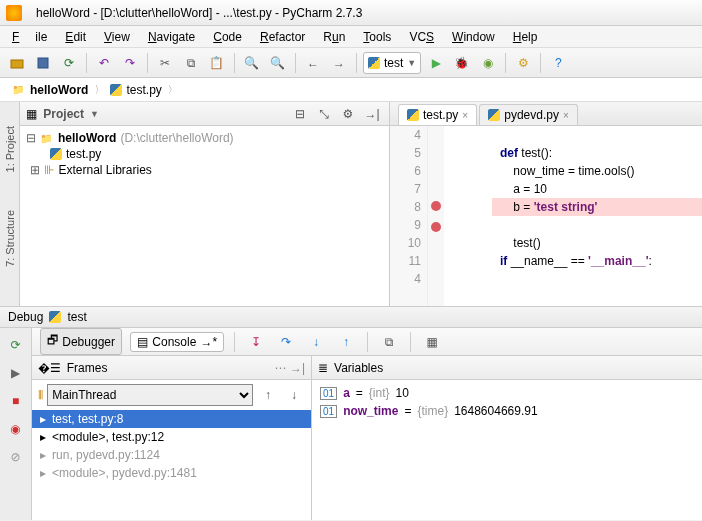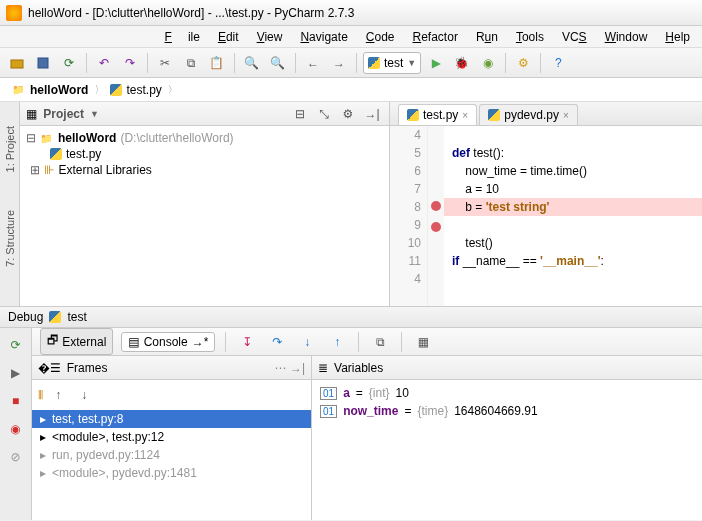--- a/index.html
+++ b/index.html
@@ -1,19 +1,19 @@
 <!DOCTYPE html>
 <html><head>
 <meta charset="utf-8">
 <style>
 * { margin: 0; padding: 0; box-sizing: border-box; font-family: "Segoe UI", Tahoma, sans-serif; font-size: 12px; }
 body { background: #f0f0f0; width: 702px; height: 521px; overflow: hidden; }
-.titlebar { height: 26px; background: linear-gradient(#fdfdfd,#ebebeb); border-bottom: 1px solid #ccc; display: flex; align-items: center; padding: 0 6px; gap: 6px; }
+.titlebar { height: 26px; background: linear-gradient(#fdfdfd,#ebebeb); border-bottom: 1px solid #ccc; display: flex; align-items: center; padding: 0 6px; gap: 14px; }
 .titlebar .icon { width: 16px; height: 16px; background: radial-gradient(circle,#ffc107,#f57c00); border-radius: 2px; }
-.menubar { height: 22px; background: #f5f5f5; display: flex; align-items: center; padding: 0 4px; gap: 2px; border-bottom: 1px solid #ddd; justify-content: flex-end; }
+.menubar { height: 22px; background: #f5f5f5; display: flex; align-items: center; padding: 0 4px; gap: 2px; border-bottom: 1px solid #ddd; }
 .menubar span { padding: 2px 8px; cursor: default; }
 .menubar span u { text-decoration: underline; }
 .toolbar { height: 30px; background: linear-gradient(#f8f8f8,#ececec); border-bottom: 1px solid #ccc; display: flex; align-items: center; padding: 0 6px; gap: 4px; }
 .tbtn { width: 22px; height: 22px; display: flex; align-items: center; justify-content: center; border: 1px solid transparent; border-radius: 2px; cursor: pointer; color: #555; }
 .tsep { width: 1px; height: 20px; background: #ccc; margin: 0 2px; }
 .run-combo { display: flex; align-items: center; border: 1px solid #bbb; border-radius: 3px; background: #fff; height: 22px; padding: 0 4px; gap: 4px; }
 .run-combo .py { width: 12px; height: 12px; background: linear-gradient(135deg,#3776ab 50%,#ffd43b 50%); border-radius: 2px; }
 .play { color: #4caf50; }
 .bug { color: #4caf50; }
 .breadcrumb { height: 24px; background: #fff; border-bottom: 1px solid #ddd; display: flex; align-items: center; padding: 0 8px; gap: 2px; }
@@ -37,24 +37,24 @@
 .editor { flex: 1; display: flex; flex-direction: column; background: #fff; }
 .tabs { height: 24px; background: linear-gradient(#f5f5f5,#e8e8e8); border-bottom: 1px solid #ccc; display: flex; align-items: end; padding-left: 8px; gap: 2px; }
 .tab { display: flex; align-items: center; gap: 4px; padding: 3px 8px; border: 1px solid #ccc; border-bottom: none; background: #f0f0f0; border-radius: 3px 3px 0 0; cursor: pointer; }
 .tab.active { background: #fff; }
 .tab .x { color: #888; font-size: 10px; }
 .code { flex: 1; display: flex; font-family: "Courier New", monospace; font-size: 13px; overflow: hidden; }
 .gutter { width: 38px; text-align: right; padding-right: 6px; color: #999; background: #f7f7f7; border-right: 1px solid #eee; }
 .bpgutter { width: 16px; background: #f7f7f7; }
 .bp { width: 10px; height: 10px; background: #db5860; border-radius: 50%; margin: 3px auto 0; }
 .lines { flex: 1; }
-.line { height: 18px; line-height: 18px; padding-left: 8px; white-space: pre; }
+.line { height: 18px; line-height: 18px; padding-left: 8px; white-space: pre; margin-left: 48px; }
 .gline { height: 18px; line-height: 18px; }
 .kw { color: #000080; font-weight: bold; }
-.str { color: #a16207; font-weight: bold; }
+.str { color: #701a75; font-weight: bold; }
 .hl-exec { background: #0000ff; color: #fff; }
 .hl-bp { background: #ffd6d6; }
 .debug-bar { height: 22px; background: linear-gradient(#f5f5f5,#e8e8e8); border-top: 1px solid #ccc; border-bottom: 1px solid #ccc; display: flex; align-items: center; padding: 0 8px; gap: 6px; }
 .debug-area { display: flex; height: 192px; background: #fff; }
 .debug-sidebar { width: 32px; background: #ececec; border-right: 1px solid #ccc; display: flex; flex-direction: column; align-items: center; padding-top: 6px; gap: 6px; }
 .dbtn { width: 22px; height: 22px; display: flex; align-items: center; justify-content: center; cursor: pointer; color: #666; border-radius: 2px; }
 .debug-main { flex: 1; display: flex; flex-direction: column; }
 .debug-toolbar { height: 28px; border-bottom: 1px solid #ccc; display: flex; align-items: center; padding: 0 8px; gap: 8px; background: linear-gradient(#fafafa,#efefef); }
 .dtab { display: flex; align-items: center; gap: 4px; padding: 2px 6px; border: 1px solid #bbb; border-radius: 3px; background: #fff; cursor: pointer; }
 .dtab.active { background: #e8e8e8; }
@@ -223,21 +223,21 @@
         <div class="gline">
             <div class="bp"></div>
           </div>
         <div class="gline"></div>
           <div class="gline"></div>
           <div class="gline"></div>
       </div>
       <div class="lines">
         <div class="line"></div>
         <div class="line"><span class="kw">def</span> test():</div>
-        <div class="line">    now_time = time.time()</div>
+        <div class="line">    now_time = time.ools()</div>
         <div class="line">    a = 10</div>
         <div class="line hl-bp">    b = <span class="str">'test string'</span></div>
         <div class="line"></div>
         <div class="line">    test()</div>
         <div class="line"><span class="kw">if</span> __name__ == <span class="str">'__main__'</span>:</div>
       </div>
     </div>
   </div>
 </div>
 
@@ -252,21 +252,21 @@
     <div class="dbtn" style="color:#388e3c">⟳</div>
     <div class="dbtn play">▶</div>
     <div class="dbtn" style="color:#d32f2f">■</div>
     <div class="dbtn" style="color:#d32f2f">◉</div>
     <div class="dbtn" style="color:#999">⊘</div>
   </div>
   <div class="debug-main">
     <div class="debug-toolbar">
       <div class="dtab active">
         <span>🗗</span>
-        <span>External</span>
+        <span>Debugger</span>
       </div>
       <div class="dtab">
         <span>▤</span>
         <span>Console</span>
         <span>→*</span>
       </div>
       <div class="tsep"></div>
       <div class="tbtn" style="color:#c2185b">↧</div>
       <div class="tbtn" style="color:#1976d2">↷</div>
       <div class="tbtn" style="color:#1976d2">↓</div>
@@ -281,20 +281,23 @@
         <div class="pane-header">
           <span>�☰</span>
           <span>Frames</span>
           <div class="ctrls" style="margin-left:auto">
             <span style="color:#888">⋯</span>
             <span style="color:#888">→|</span>
           </div>
         </div>
         <div class="thread-combo">
           <span style="color:#c77f00">⦀</span>
+          <select>
+            <option>MainThread</option>
+          </select>
           <div class="tbtn">↑</div>
           <div class="tbtn">↓</div>
         </div>
         <div class="frame-list">
           <div class="frame-row sel">
               <span>▸</span>
               <span>test, test.py:8</span>
             </div>
           <div class="frame-row">
               <span>▸</span>

